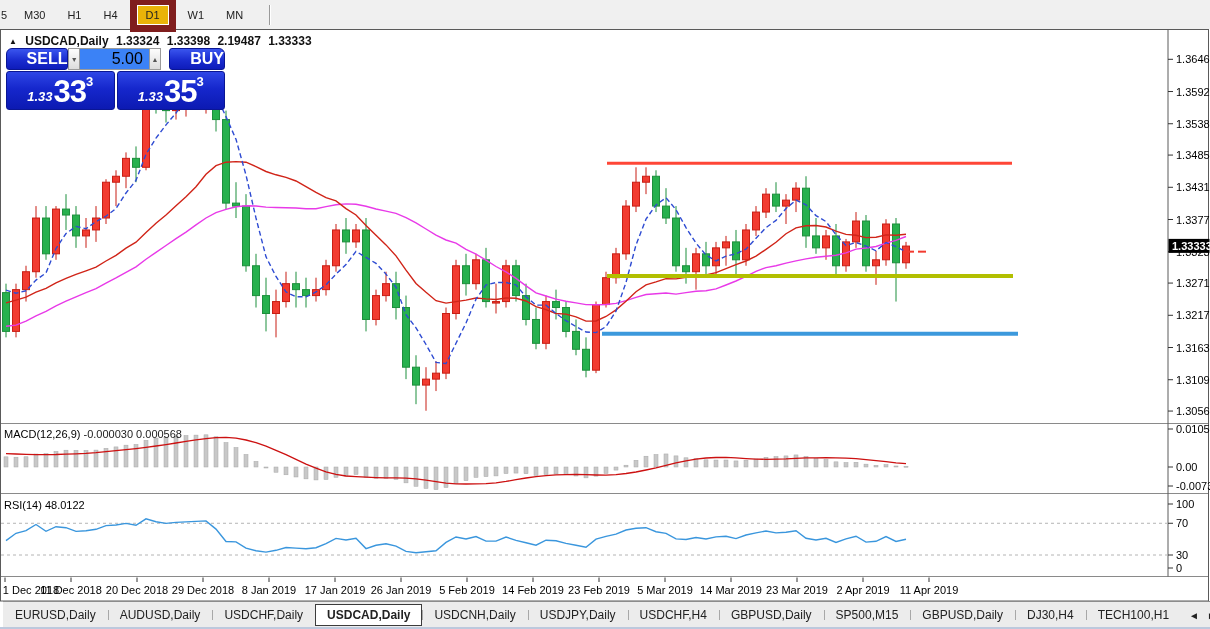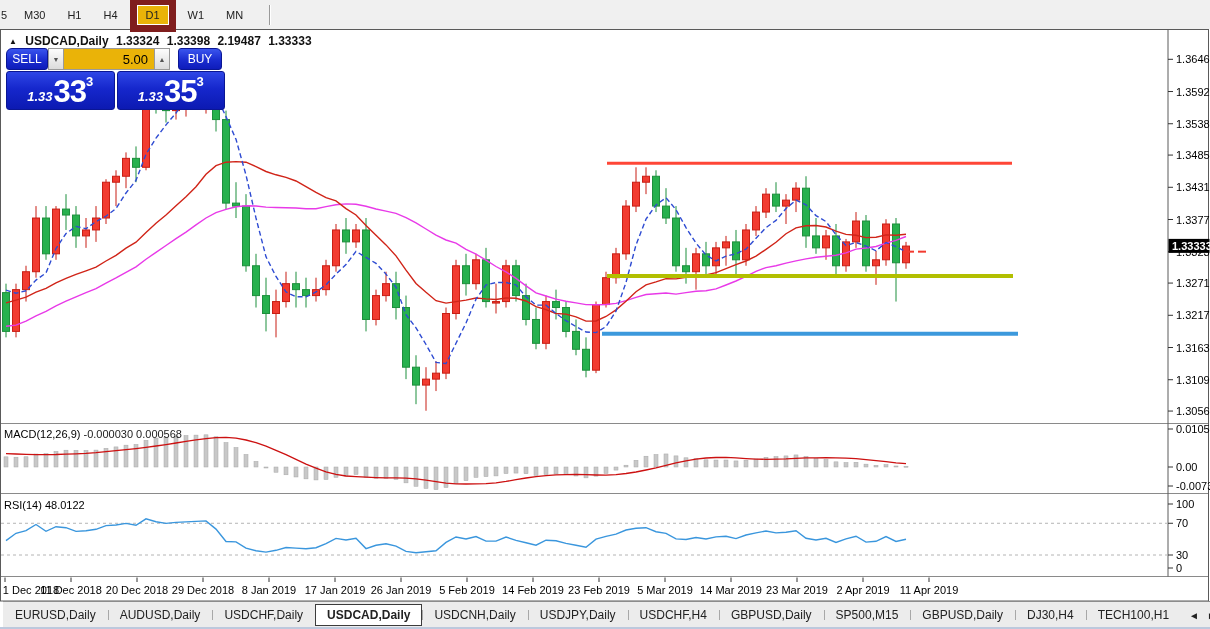--- a/index.html
+++ b/index.html
@@ -17,29 +17,29 @@
   .tbsep{width:1px;height:20px;background:#9a9a9a;margin-left:14px;box-shadow:1px 0 0 #fff;}
 
   
   .chart-header{position:absolute;left:9px;top:34px;z-index:4;font-size:12px;font-weight:bold;color:#111;}
   .chart-header .tri{font-size:8px;margin-right:5px;position:relative;top:-1px;}
   .chart-header span{margin-right:4px;}
 
   
   .trade{position:absolute;left:6px;top:48px;width:219px;z-index:4;}
   .trow{display:flex;height:22px;}
-  .btn-blue{background:linear-gradient(#3a55ee,#1a2cd0 55%,#0e1cba);color:#fff;font-weight:normal;
-            font-size:12px;border:1px solid #0a1694;border-radius:3px;display:flex;
-            align-items:center;justify-content:center;cursor:default;}
+  .btn-blue{background:linear-gradient(#3a55ee,#1a2cd0 55%,#0e1cba);color:#fff;font-weight:bold;
+            font-size:16px;border:1px solid #0a1694;border-radius:3px;display:flex;
+            align-items:center;justify-content:center;cursor:default;padding-left:20px;}
   .sellb{width:40px;border-top-left-radius:6px;}
   .buyb{width:42px;margin-left:8px;border-top-right-radius:6px;}
   .spinb{width:14px;background:linear-gradient(#fdfdfd,#dcdcdc);border:1px solid #9a9a9a;
          color:#555;font-size:7px;display:flex;align-items:center;justify-content:center;}
-  .volf{width:84px;background:#eab308;border:1px solid #9a9a9a;border-left:none;border-right:none;
-        font-size:13px;color:#000;display:flex;align-items:center;justify-content:flex-end;
+  .volf{width:84px;background:#3b82f6;border:1px solid #9a9a9a;border-left:none;border-right:none;
+        font-size:16px;color:#000;display:flex;align-items:center;justify-content:flex-end;
         padding-right:6px;}
   .prow{display:flex;margin-top:1px;height:39px;gap:2px;}
   .pbox{flex:1;background:linear-gradient(#2e46e6,#1527cc 45%,#0c1ab2);border:1px solid #0a1694;
         border-radius:3px;color:#fff;display:flex;align-items:flex-end;justify-content:center;
         padding-bottom:2px;cursor:default;}
   .pbox .sm{font-size:13px;font-weight:bold;margin:0 1px 3px 0;font-style:italic;}
   .pbox .big{font-size:31px;font-weight:bold;line-height:30px;letter-spacing:-1px;margin-top:20px;}
   .pbox .sup{font-size:13px;font-weight:bold;align-self:flex-start;margin-top:2px;}
 
   

